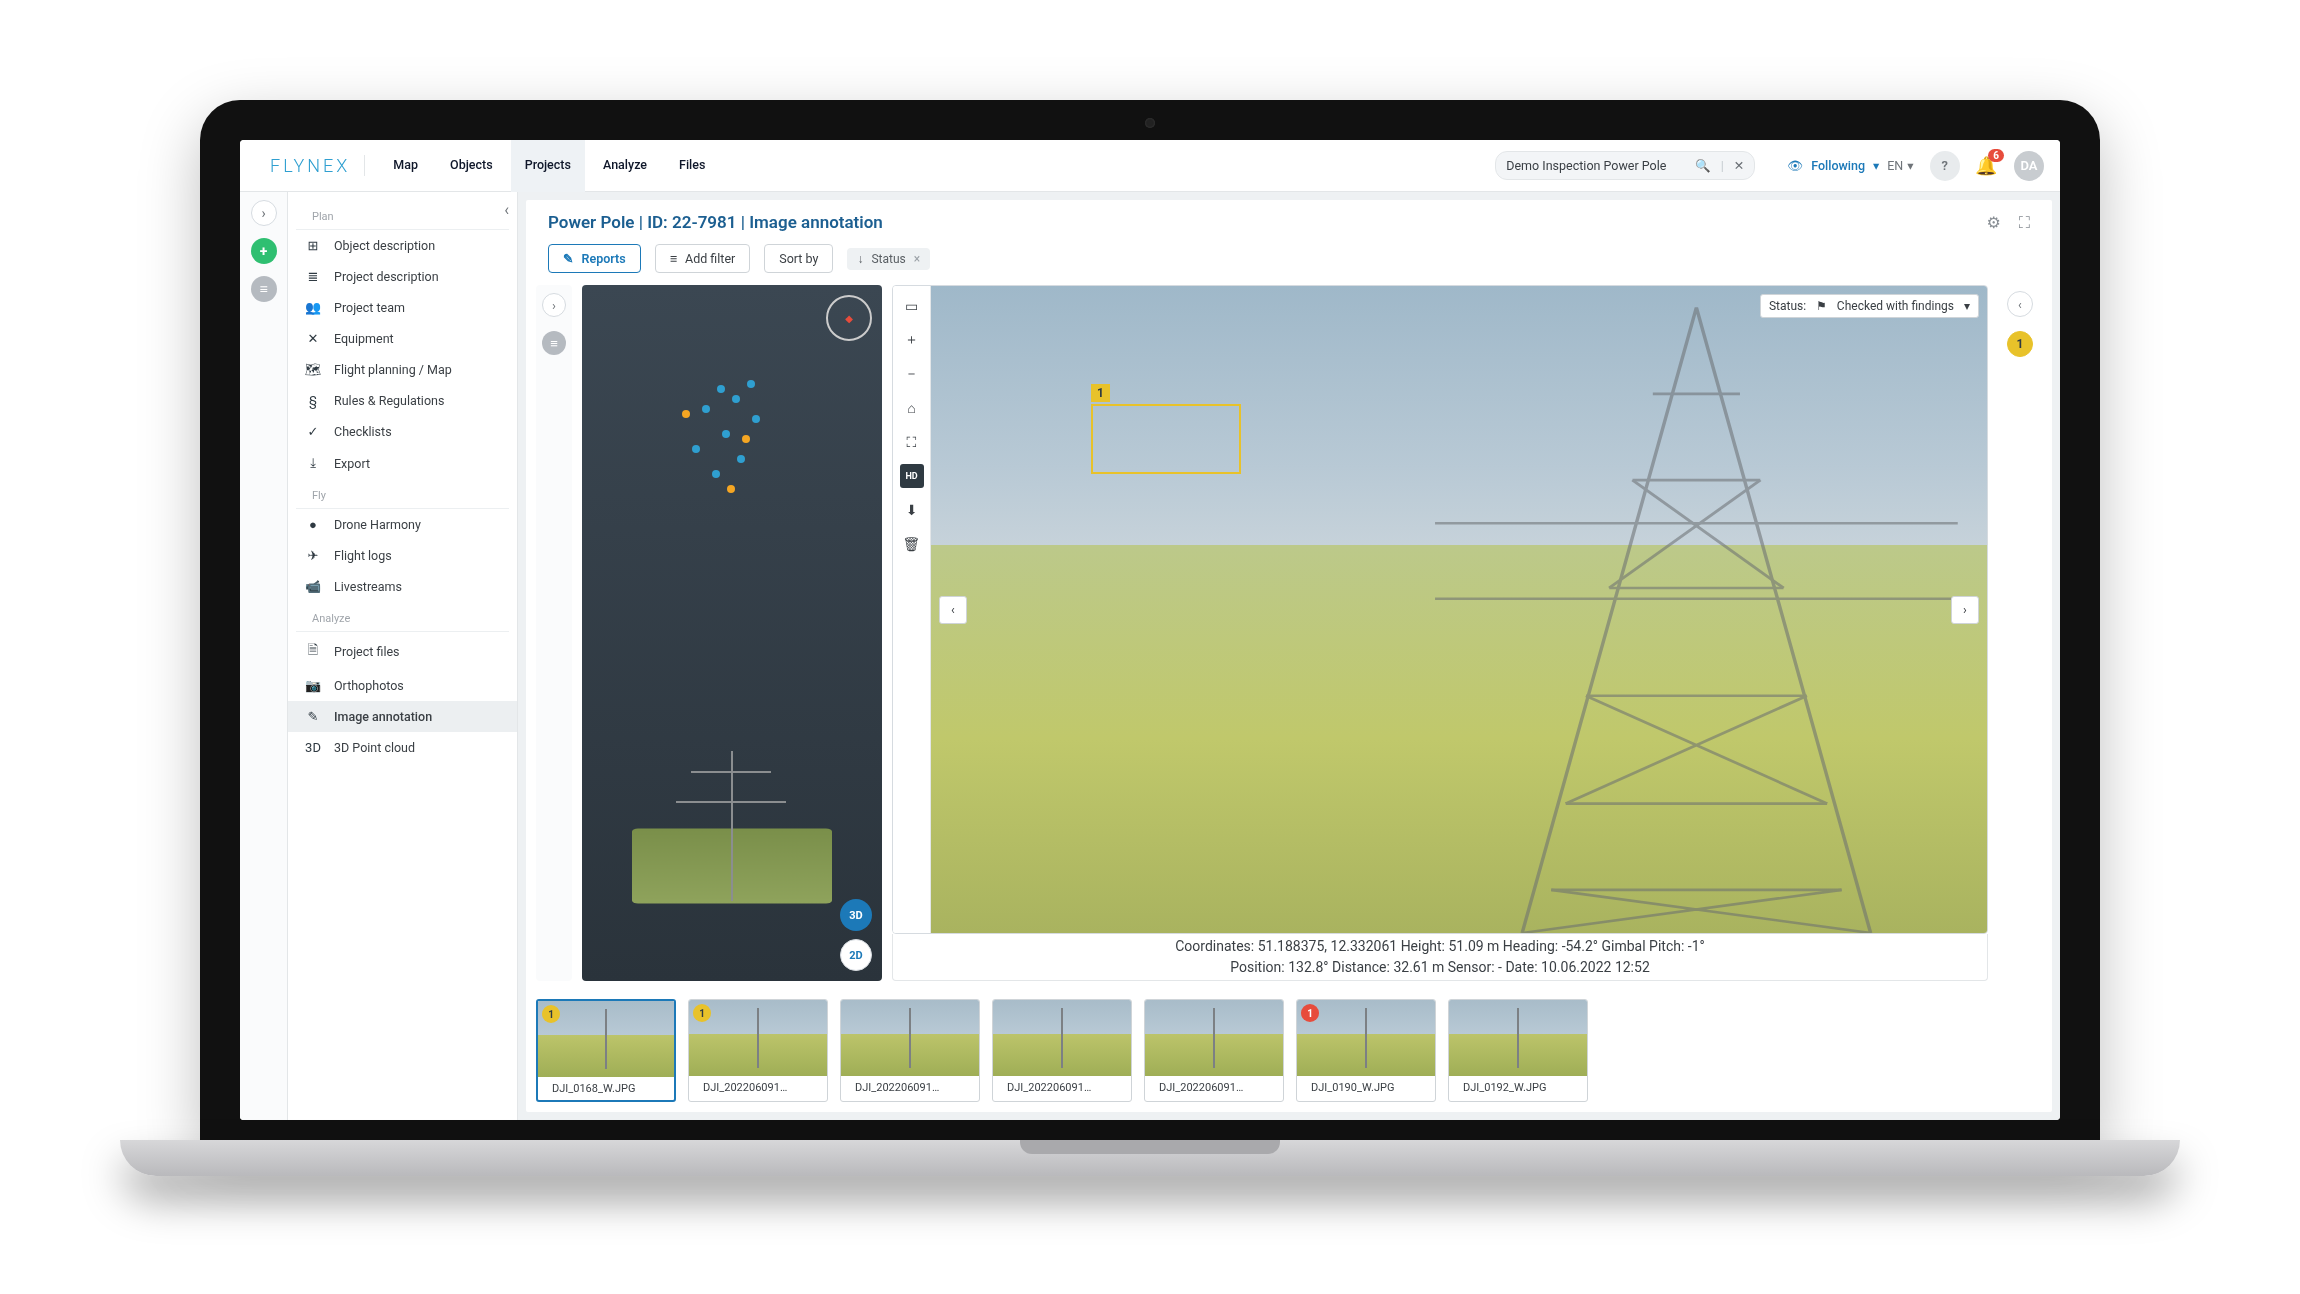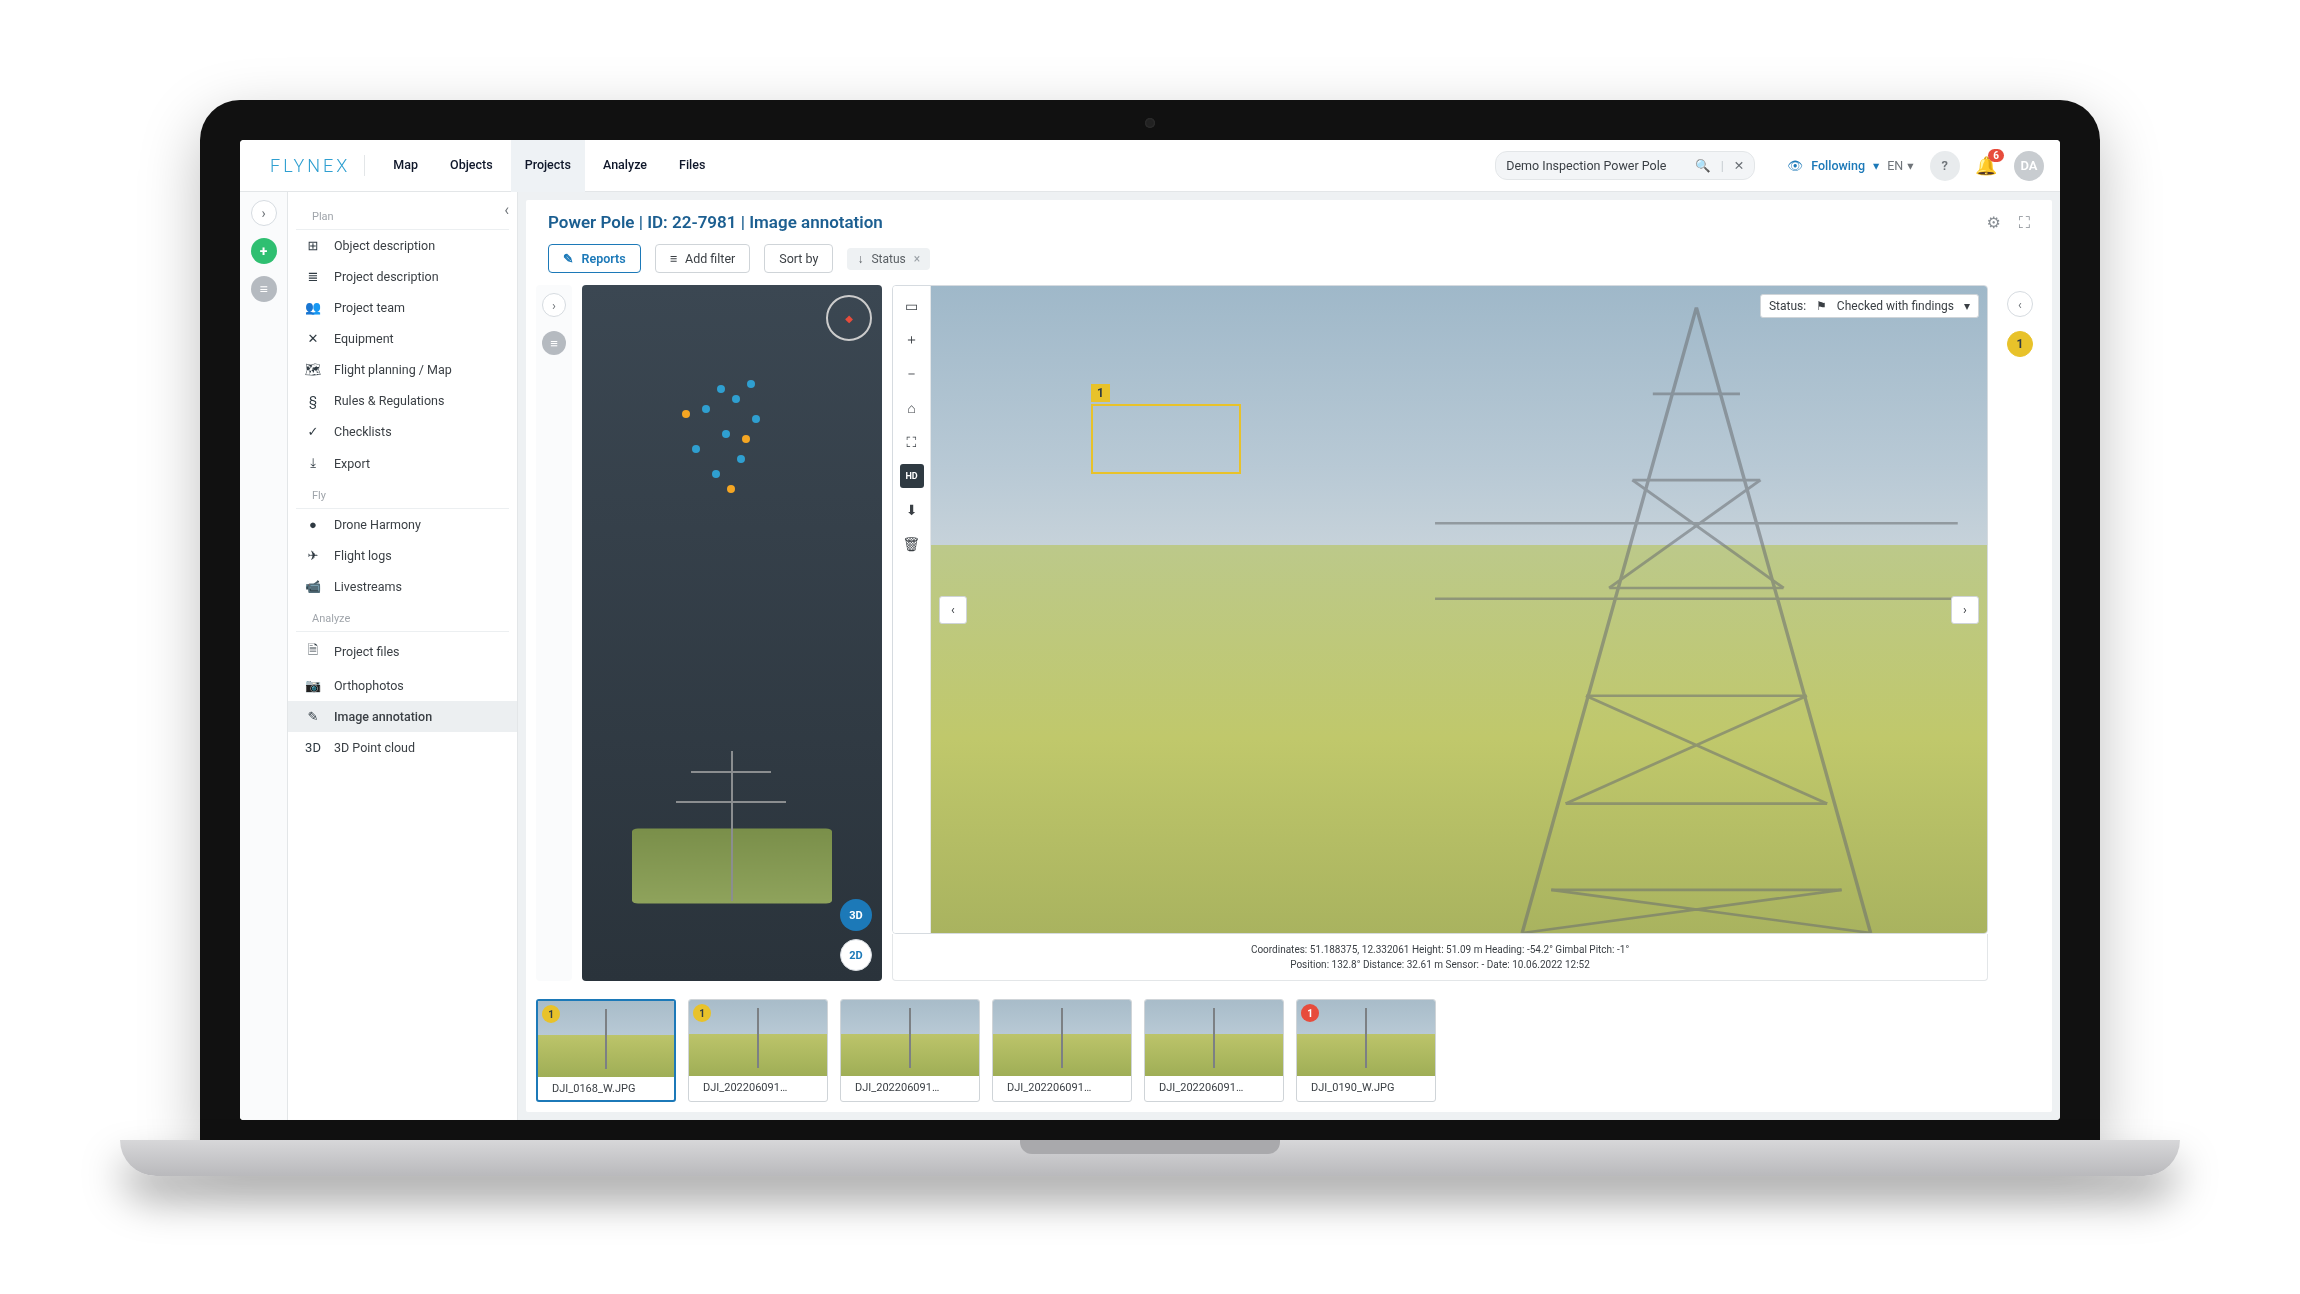--- a/index.html
+++ b/index.html
@@ -82,21 +82,21 @@
 .img-canvas { flex:1; position:relative; background:
   linear-gradient(to bottom, #9fb8c9 0%, #b8c9d5 28%, #c6d2da 40%, #bcc98a 40%, #c0c86b 70%, #a9b35f 100%);
 }
 .pylon { position:absolute; top:0; right:0; bottom:0; width:55%; opacity:0.55; }
 .pylon svg{width:100%;height:100%;}
 .status-dd { position:absolute; top:8px; right:8px; background:#fff; border:1px solid #cfd4d8; border-radius:3px; padding:4px 8px; display:flex; align-items:center; gap:10px; font-size:12px; }
 .marker { position:absolute; top:118px; left:160px; width:150px; height:70px; border:2px solid #e8c22a; }
 .marker-tag { position:absolute; top:-22px; left:-2px; background:#e8c22a; color:#2f3a42; font-weight:700; font-size:12px; padding:2px 6px; }
 .nav-arrow { position:absolute; top:50%; transform:translateY(-50%); width:28px; height:28px; background:#fff; border:1px solid #cfd4d8; border-radius:3px; display:flex; align-items:center; justify-content:center; cursor:pointer; color:#3a3f44;}
 .nav-arrow.l{left:8px;} .nav-arrow.r{right:8px;}
-.meta { padding:8px 12px; text-align:center; font-size:10px; color:#3a3f44; line-height:1.5; border:1px solid #e3e6e8; border-top:none; border-radius:0 0 4px 4px; }
+.meta { padding:2px 12px; text-align:center; font-size:14px; color:#3a3f44; line-height:1.5; border:1px solid #e3e6e8; border-top:none; border-radius:0 0 4px 4px; }
 
 .panel-right { width:44px; display:flex; flex-direction:column; align-items:center; padding-top:6px; gap:14px; }
 .panel-right .pr{width:26px;height:26px;display:flex;align-items:center;justify-content:center;border:1px solid #d6dbe0;border-radius:50%;background:#fff;color:#6f7479;cursor:pointer;}
 .panel-right .y{background:#e8c22a;border-color:#e8c22a;color:#2f3a42;font-weight:700;font-size:12px;}
 
 .thumbs { display:flex; gap:12px; padding:10px; overflow:hidden; }
 .thumb { width:140px; border:1px solid #cfd4d8; border-radius:3px; overflow:hidden; cursor:pointer; background:#fff; position:relative; }
 .thumb.sel{border:2px solid #1c79b8;}
 .thumb .timg{height:76px;background:linear-gradient(to bottom,#a8bcc9 0%,#b8c9d5 45%,#bcc46a 45%,#9fae56 100%);position:relative;}
 .thumb .timg::after{content:"";position:absolute;left:50%;top:8px;bottom:8px;width:2px;background:#7c8084;transform:translateX(-50%);} 
@@ -351,20 +351,24 @@
               </div>
               <div class="thumb">
                 <div class="timg"></div>
                 <div class="tlabel">DJI_202206091…</div>
               </div>
               <div class="thumb">
                 <div class="timg"></div>
                 <div class="corner r">1</div>
                 <div class="tlabel">DJI_0190_W.JPG</div>
               </div>
+              <div class="thumb">
+                <div class="timg"></div>
+                <div class="tlabel">DJI_0192_W.JPG</div>
+              </div>
             </div>
       </div>
     </div>
 
   </div>
 </div>
 <div class="base"></div>
 </div>
 
 </body></html>

